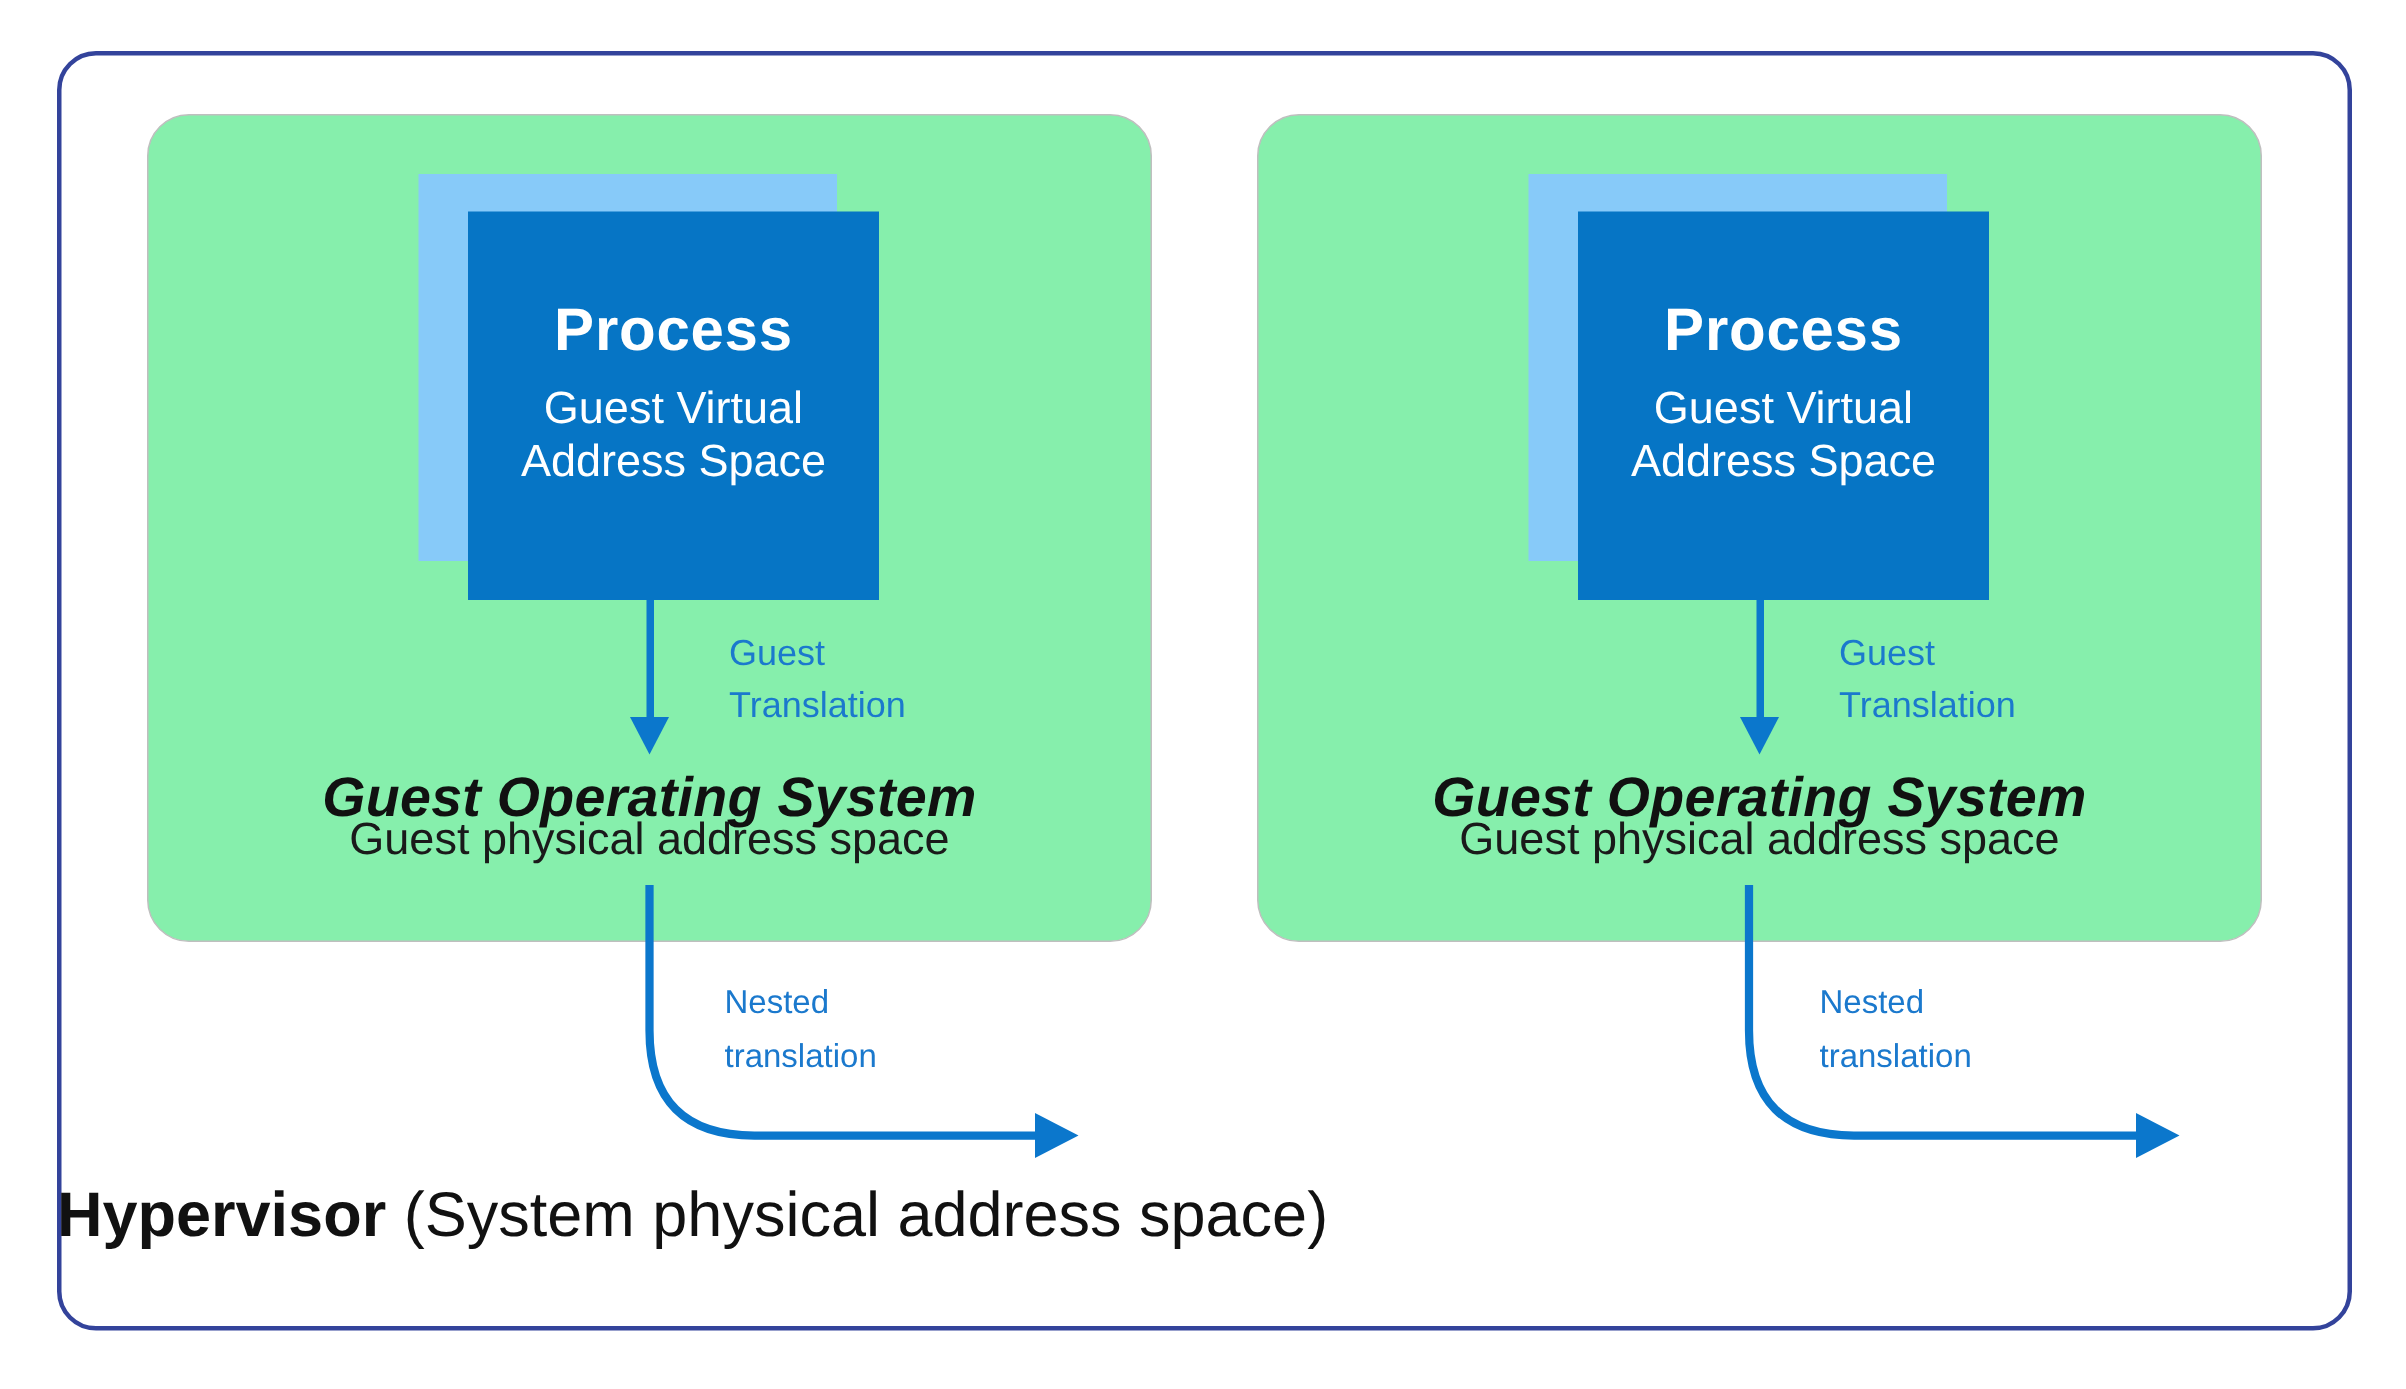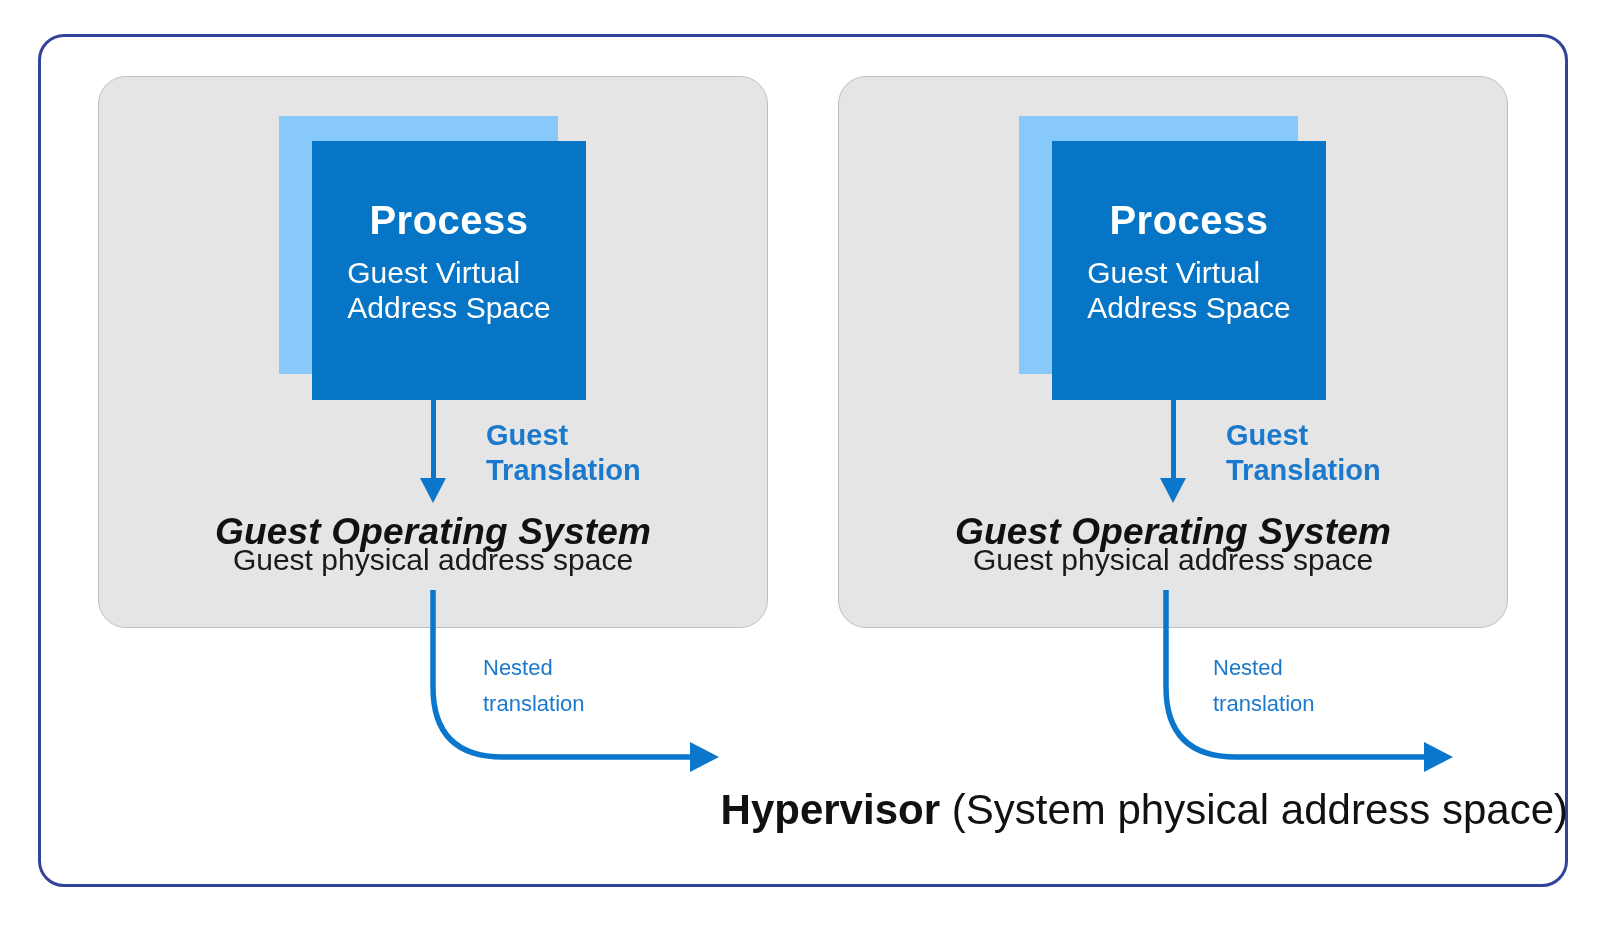--- a/index.html
+++ b/index.html
@@ -15,21 +15,21 @@
     left:38px;top:34px;
     width:1524px;height:847px;
     border:3px solid #33439b;
     border-radius:26px;
     background:#ffffff;
   }
   .panel{
     position:absolute;
     top:76px;
     width:670px;height:552px;
-    background:#e5e5e5;
+    background:#86efac;
     border:1.5px solid #bfbfbf;
     border-radius:28px;
     box-sizing:border-box;
   }
   .panel.left{left:98px;}
   .panel.right{left:838px;}
 
   .shadow-square{
     position:absolute;
     left:180px;top:39px;
@@ -48,43 +48,43 @@
   }
   .process-title{
     color:#ffffff;
     font-size:40px;font-weight:700;
     letter-spacing:0.5px;
   }
   .process-subtitle{
     color:#ffffff;
     font-size:30px;
     line-height:35px;
+    text-align:center;
     white-space:pre-line;
   }
   .varrow-line{
     position:absolute;
     left:332px;top:323px;
     width:5px;height:80px;
     background:#0b77cc;
   }
   .varrow-head{
     position:absolute;
     left:321px;top:401px;
     width:0;height:0;
     border-left:13px solid transparent;
     border-right:13px solid transparent;
     border-top:25px solid #0b77cc;
   }
   .guest-translation-label{
     position:absolute;
     left:387px;top:341px;
     color:#1b79cd;
-    font-size:29px;line-height:35px;
+    font-size:24px;line-height:35px;
     white-space:pre-line;
-    font-weight:bold;
   }
   .os-title{
     position:absolute;
     left:0;top:434px;width:100%;
     text-align:center;
     color:#111111;
     font-size:37px;font-weight:700;
     letter-spacing:0.2px;
     font-style:italic;
   }
@@ -105,21 +105,21 @@
     position:absolute;
     color:#1b79cd;
     font-size:22px;line-height:36px;
     white-space:pre-line;
   }
   .nested-label.left{left:483px;top:650px;}
   .nested-label.right{left:1213px;top:650px;}
   .hypervisor-line{
     position:absolute;
     left:38px;top:786px;width:1530px;
-    text-align:right;
+    text-align:left;
     color:#111111;
     font-size:42px;
   }
   .hypervisor-bold{font-weight:700;}
   .hypervisor-rest{margin-left:0.28em;}
 </style>
 </head>
 <body>
 
 <div class="canvas">

